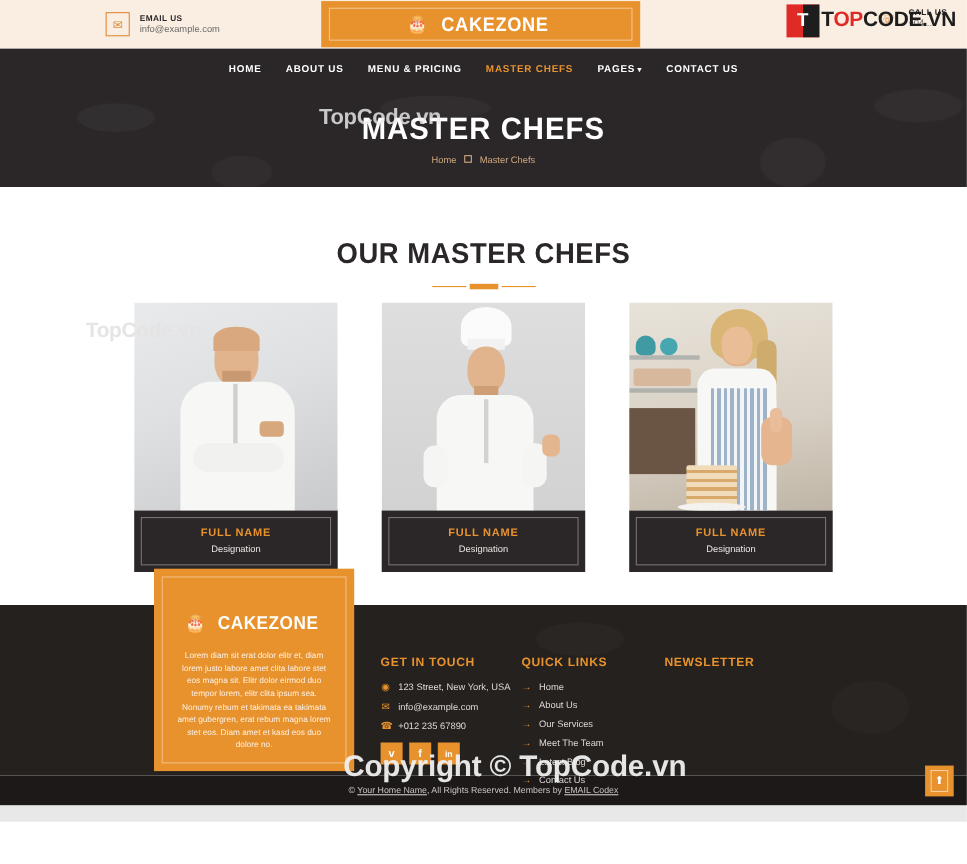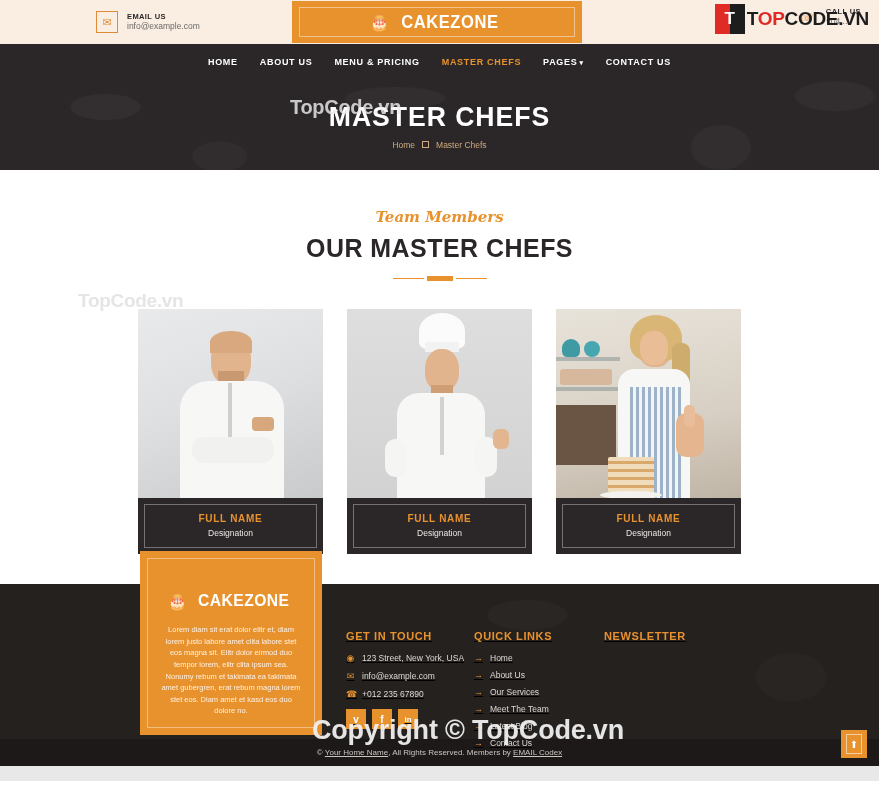--- a/index.html
+++ b/index.html
@@ -137,22 +137,22 @@
   .divider {
     margin: 11px auto 0; width: 94px; height: 6px;
     display: flex; align-items: center; justify-content: center;
   }
   .divider:before, .divider:after {
     content: ""; flex: 1; height: 1px; background: #e8922e;
   }
   .divider span { width: 26px; height: 5px; background: #e8922e; margin: 0 3px; }
 
   .cards {
-    display: flex; justify-content: center; gap: 24px;
-    margin-top: 28px;
+    display: flex; justify-content: center; gap: 40px;
+    margin-top: 12px;
   }
   .card { width: 185px; }
   .card-photo { width: 185px; height: 189px; position: relative; overflow: hidden; }
   .card-caption {
     background: #2b2729; padding: 6px;
     margin-top: 0;
   }
   .cap-inner {
     border: 1px solid rgba(255,255,255,.35);
     padding: 8px 4px 9px; text-align: center;
@@ -186,21 +186,21 @@
     height: 155px; margin-top: 30px;
   }
   .footer:before {
     content: ""; position: absolute; inset: 0;
     background:
       radial-gradient(ellipse 80px 30px at 60% 20%, rgba(255,255,255,.022) 0 48%, transparent 52%),
       radial-gradient(ellipse 70px 48px at 90% 60%, rgba(255,255,255,.02) 0 48%, transparent 52%),
       radial-gradient(ellipse 60px 26px at 33% 80%, rgba(255,255,255,.02) 0 48%, transparent 52%);
   }
   .footer-inner {
-    display: flex; padding: 0 0 0 140px; position: relative; z-index: 2; text-decoration: underline;
+    display: flex; padding: 0 0 0 140px; position: relative; z-index: 2;
   }
   .fcol { position: relative; }
   .f-logo-box {
     position: absolute; left: 140px; top: -33px;
     width: 182px; height: 184px; background: #e8922e;
     padding: 7px; z-index: 3;
   }
   .f-logo-inner {
     border: 1px solid rgba(255,255,255,.4); height: 100%;
     display: flex; flex-direction: column; align-items: center;
@@ -330,21 +330,20 @@
   <div class="hero-title">MASTER CHEFS</div>
   <div class="breadcrumb">
     <span>Home</span>
     <span class="bc-sep"></span>
     <span>Master Chefs</span>
   </div>
   <div class="wm-hero">TopCode.vn</div>
 </div>
 
 <div class="team">
-  <div class="sec-sub">Team Members</div>
   <div class="sec-title">OUR MASTER CHEFS</div>
   <div class="divider">
       <span></span>
     </div>
 
   <div class="cards">
 
     <div class="card">
       <div class="card-photo">
         <div class="ph ph1"></div>

